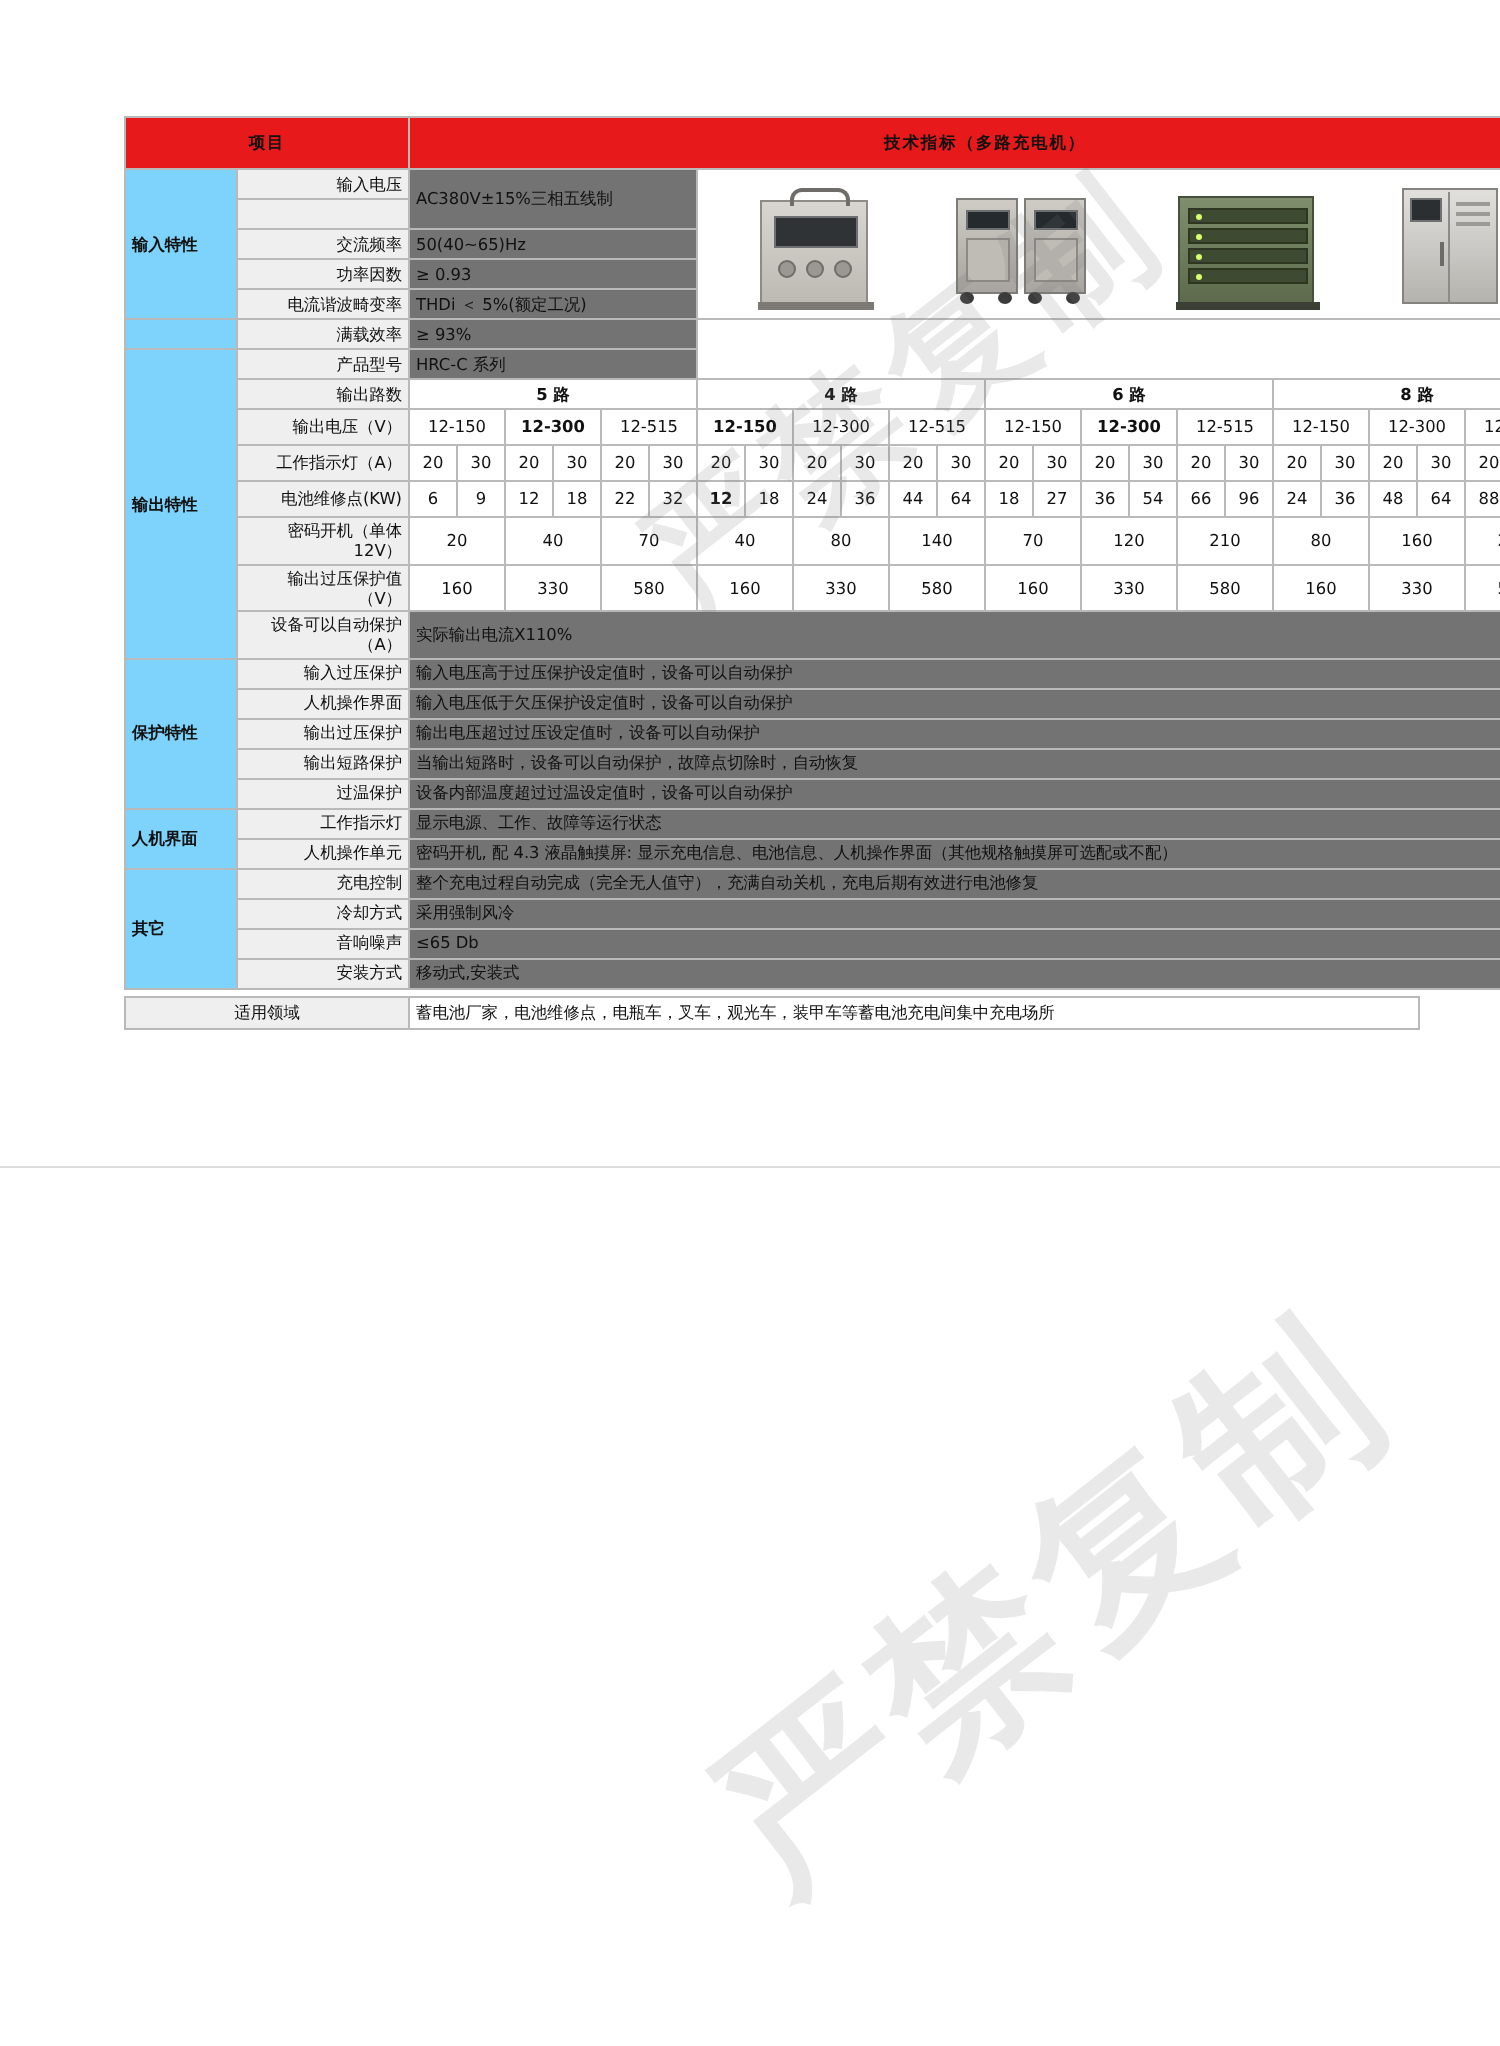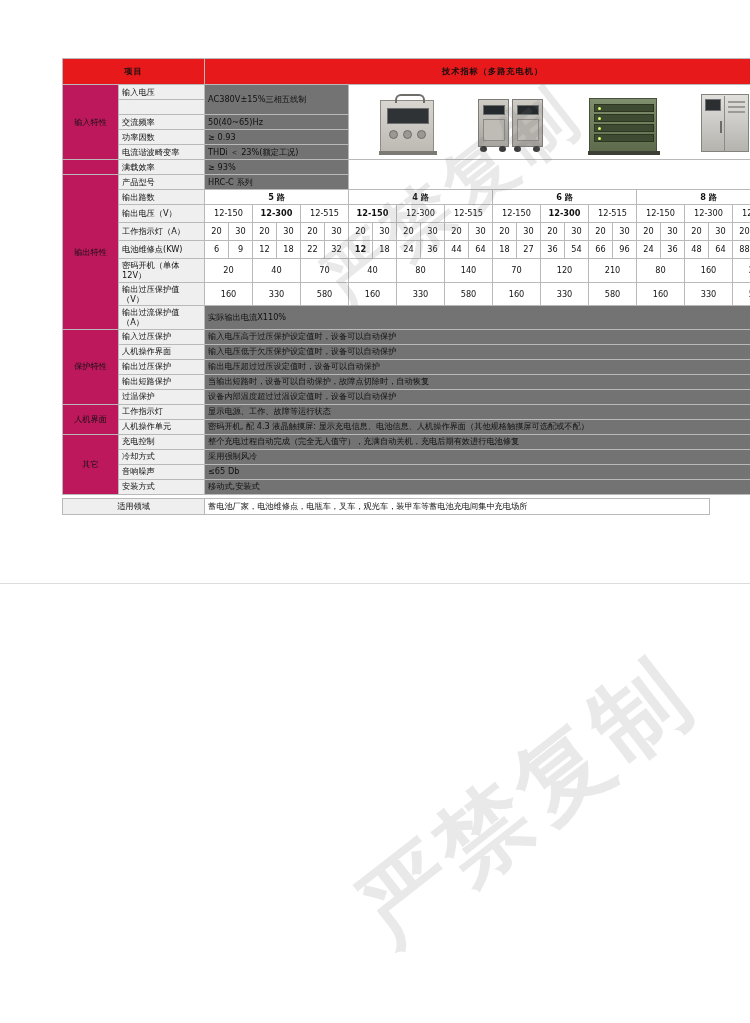--- a/index.html
+++ b/index.html
@@ -56,29 +56,28 @@
     background:#e8191b;
     color:#fff;
     font-weight:bold;
     text-align:center;
     font-size:11px;
     height:26px;
     letter-spacing:1px;
   }
   .cat {
     color:#e8191b;
-    font-weight:normal;
-    text-align:center;
+    font-weight:bold;
     font-size:9.5px;
-    background:#be185d;
+    background:#7dd3fc;
     width:56px;
   }
   .sub {
     background:#efefef;
-    text-align:left;
+    text-align:right;
     width:86px;
     font-size:8px;
   }
   .val { background:#737373; padding-left:4px; }
   .grp { background:#fff; text-align:center; font-weight:bold; }
   .num { text-align:center; font-size:7.6px; }
   .bold { font-weight:bold; }
   .row-h { height:15px; }
   .photos {
     padding:0;
@@ -259,21 +258,21 @@
     <tr class="row-h">
       <td class="sub">交流频率</td>
       <td class="val" colspan="6">50(40~65)Hz</td>
     </tr>
     <tr class="row-h">
       <td class="sub">功率因数</td>
       <td class="val" colspan="6">≥ 0.93</td>
     </tr>
     <tr class="row-h">
       <td class="sub">电流谐波畸变率</td>
-      <td class="val" colspan="6">THDi ＜ 23%(额定工况)</td>
+      <td class="val" colspan="6">THDi ＜ 5%(额定工况)</td>
     </tr>
     <tr class="row-h">
       <td class="cat"></td>
       <td class="sub">满载效率</td>
       <td class="val" colspan="6">≥ 93%</td>
       <td colspan="18" style="border:none;background:transparent"></td>
     </tr>
 
     <tr class="row-h">
       <td class="cat" rowspan="8">输出特性</td>
@@ -381,21 +380,21 @@
       <td class="num" colspan="2">330</td>
       <td class="num" colspan="2">580</td>
       <td class="num" colspan="2">160</td>
       <td class="num" colspan="2">330</td>
       <td class="num" colspan="2">580</td>
       <td class="num" colspan="2">160</td>
       <td class="num" colspan="2">330</td>
       <td class="num" colspan="2">580</td>
     </tr>
     <tr class="row-h">
-      <td class="sub">输出过流保护值（A）</td>
+      <td class="sub">设备可以自动保护（A）</td>
       <td class="val" colspan="24">实际输出电流X110%</td>
     </tr>
 
     <tr class="row-h">
       <td class="cat" rowspan="5">保护特性</td>
       <td class="sub">输入过压保护</td>
       <td class="val" colspan="24">输入电压高于过压保护设定值时，设备可以自动保护</td>
     </tr>
     <tr class="row-h">
       <td class="sub">人机操作界面</td>

